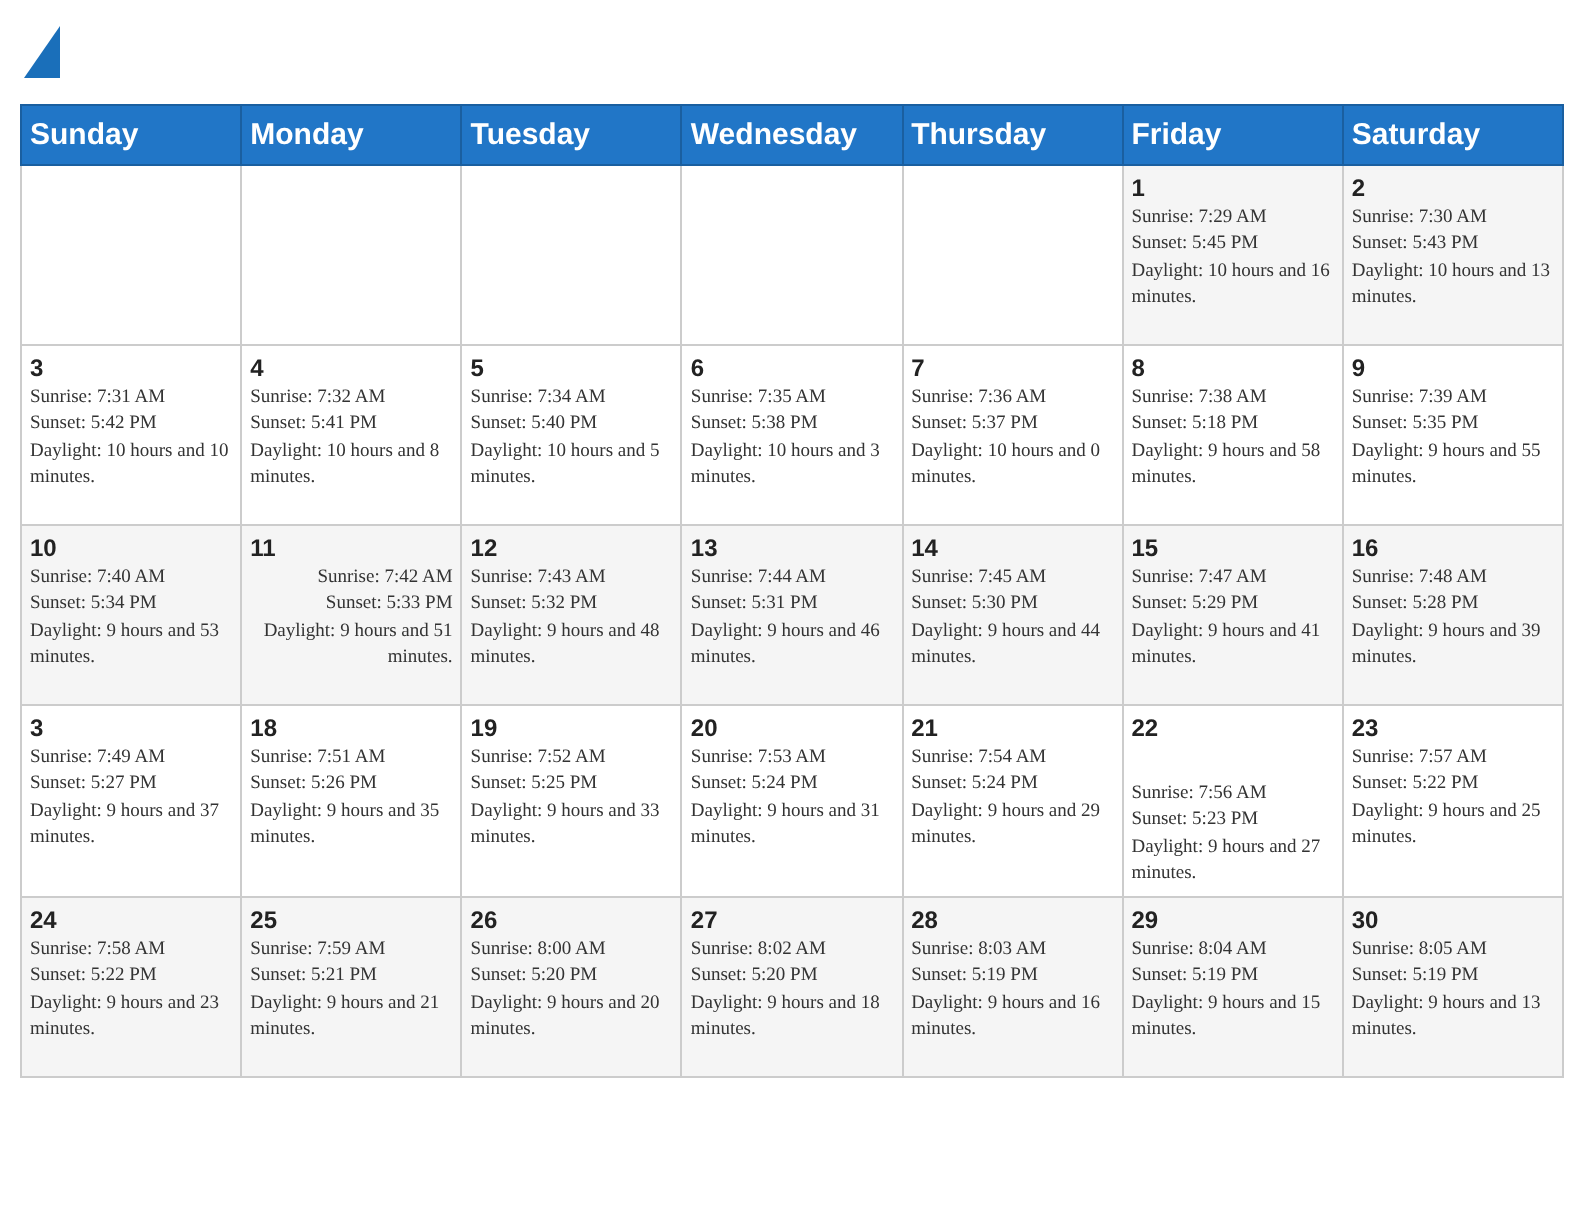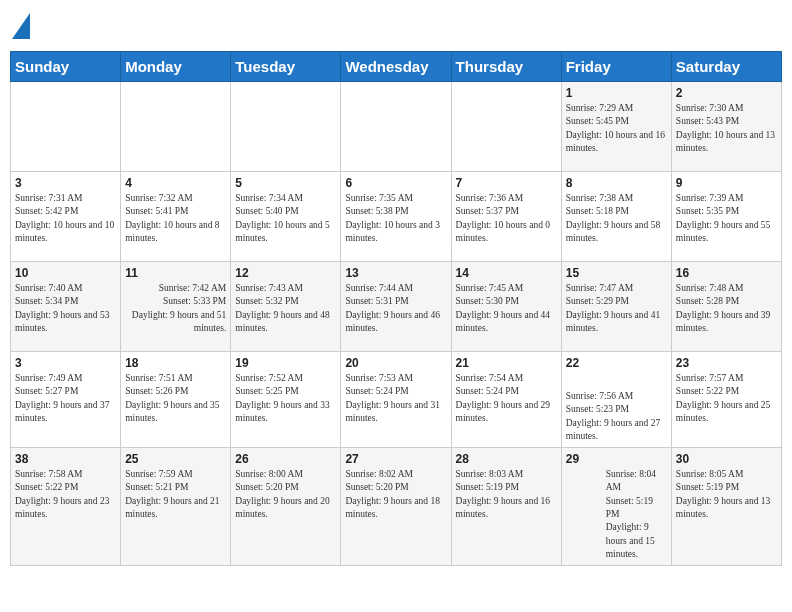--- a/index.html
+++ b/index.html
@@ -257,21 +257,21 @@
         </td>
         <td>
           <span class="day-number">23</span>
           <div class="day-info" style="white-space: pre-line;">Sunrise: 7:57 AM
 Sunset: 5:22 PM
 Daylight: 9 hours and 25 minutes.</div>
         </td>
       </tr>
       <tr>
         <td>
-          <span class="day-number">38</span>
+          <span class="day-number">24</span>
           <div class="day-info" style="white-space: pre-line;">Sunrise: 7:58 AM
 Sunset: 5:22 PM
 Daylight: 9 hours and 23 minutes.</div>
         </td>
         <td>
           <span class="day-number">25</span>
           <div class="day-info" style="white-space: pre-line;">Sunrise: 7:59 AM
 Sunset: 5:21 PM
 Daylight: 9 hours and 21 minutes.</div>
         </td>
@@ -288,21 +288,21 @@
 Daylight: 9 hours and 18 minutes.</div>
         </td>
         <td>
           <span class="day-number">28</span>
           <div class="day-info" style="white-space: pre-line;">Sunrise: 8:03 AM
 Sunset: 5:19 PM
 Daylight: 9 hours and 16 minutes.</div>
         </td>
         <td>
           <span class="day-number">29</span>
-          <div class="day-info" style="white-space: pre-line; margin-left: 40px;">Sunrise: 8:04 AM
+          <div class="day-info" style="white-space: pre-line;">Sunrise: 8:04 AM
 Sunset: 5:19 PM
 Daylight: 9 hours and 15 minutes.</div>
         </td>
         <td>
           <span class="day-number">30</span>
           <div class="day-info" style="white-space: pre-line;">Sunrise: 8:05 AM
 Sunset: 5:19 PM
 Daylight: 9 hours and 13 minutes.</div>
         </td>
       </tr>

